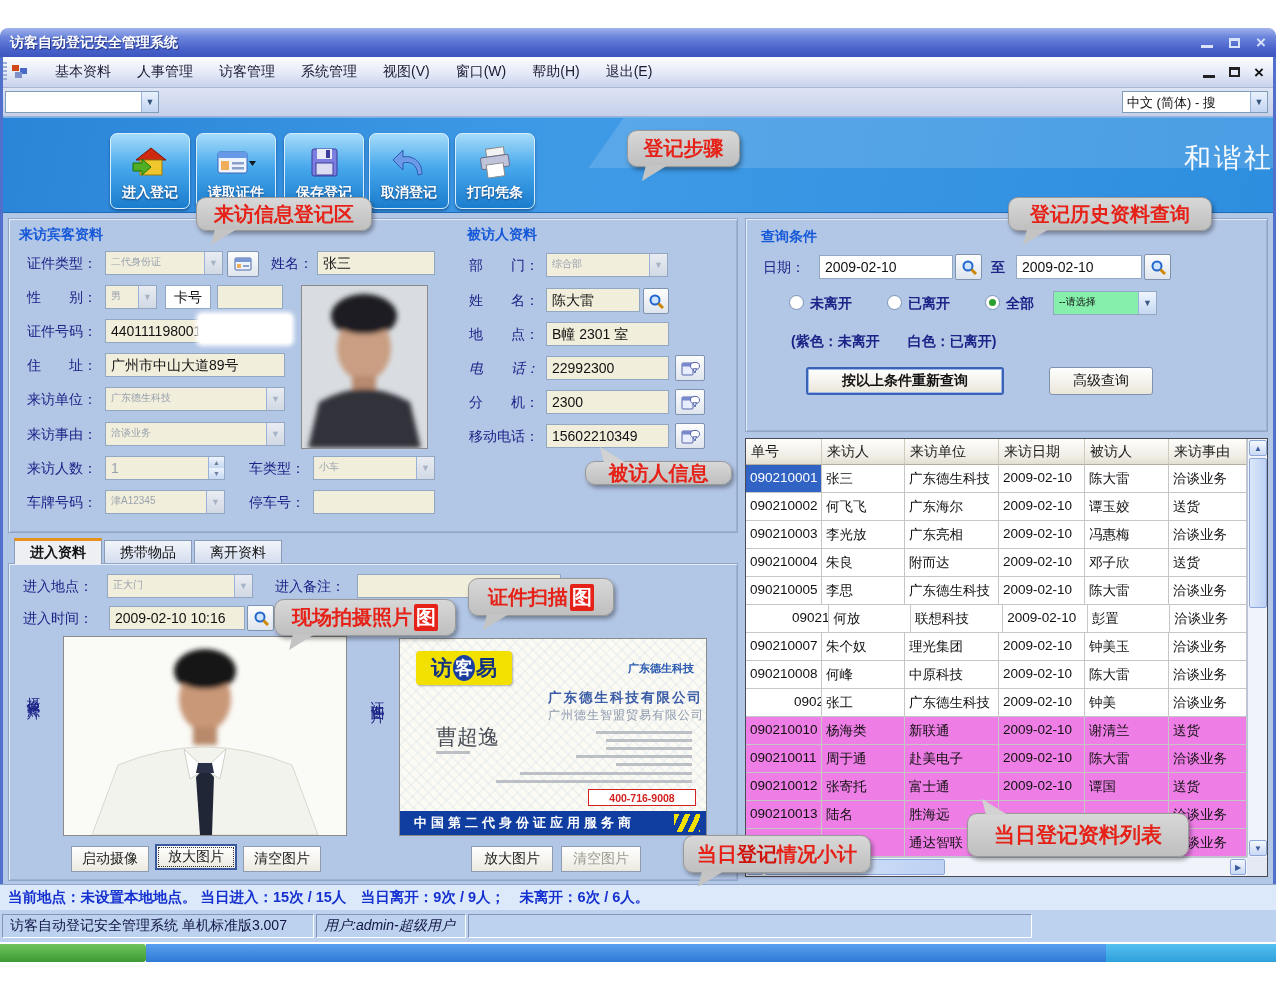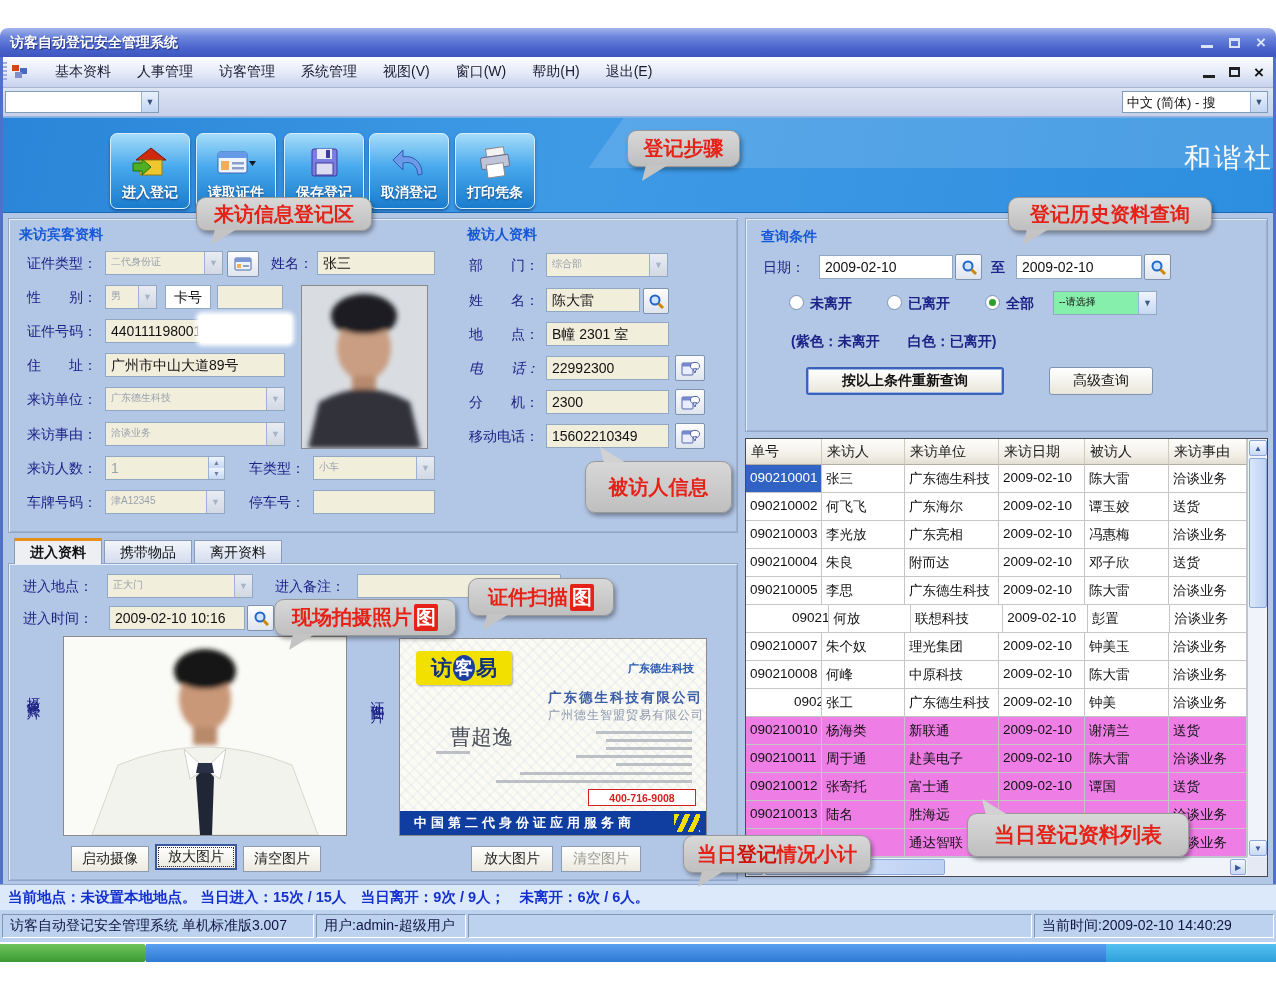--- a/index.html
+++ b/index.html
@@ -124,21 +124,21 @@
   .photoframe{position:absolute;background:#fff;border:1px solid #8a8a8a;box-shadow:1px 1px 0 #666 inset;}
   .idcard{position:absolute;background:#fbfaf3;border:1px solid #8a8a8a;overflow:hidden;
     background-image:repeating-linear-gradient(45deg,rgba(110,150,210,.07) 0 2px,transparent 2px 7px),
       repeating-linear-gradient(-45deg,rgba(110,150,210,.06) 0 2px,transparent 2px 9px);}
   .card-logo{position:absolute;left:16px;top:12px;width:96px;height:34px;background:#f2e000;border-radius:4px;
     display:flex;align-items:center;justify-content:center;font-size:21px;font-weight:bold;color:#103080;box-shadow:1px 1px 2px rgba(0,0,0,.3);}
   .card-logo .mid{background:#1b3f9e;color:#fff;border-radius:50%;padding:1px 2px;margin:0 1px;font-size:18px;}
   .card-member{position:absolute;right:12px;top:22px;font-size:11px;font-weight:bold;color:#2858b0;}
   .card-co1{position:absolute;left:148px;top:50px;font-size:13.5px;font-weight:bold;color:#3b5ca6;letter-spacing:2px;white-space:nowrap;}
   .card-co2{position:absolute;left:148px;top:68px;font-size:12px;color:#8d99ad;letter-spacing:1px;white-space:nowrap;}
-  .card-name{position:absolute;left:50px;top:84px;font-size:21px;color:#4a4f58;font-family:"Liberation Serif","DejaVu Serif",serif;}
+  .card-name{position:absolute;left:36px;top:84px;font-size:21px;color:#4a4f58;font-family:"Liberation Serif","DejaVu Serif",serif;}
   .cline{position:absolute;height:3px;background:#a8aeb6;opacity:.75;}
   .card-phone{position:absolute;left:188px;top:150px;width:108px;height:17px;border:1px solid #d42020;
     color:#d42020;font-size:10.5px;font-weight:bold;display:flex;align-items:center;justify-content:center;background:#fff;}
   .card-banner{position:absolute;left:0;bottom:0;width:100%;height:24px;background:#0f3da0;color:#fff;
     font-size:13px;font-weight:bold;letter-spacing:4px;display:flex;align-items:center;padding-left:14px;white-space:nowrap;}
   .card-banner::after{content:"";position:absolute;right:6px;top:3px;width:26px;height:18px;
     background:repeating-linear-gradient(115deg,#f2e000 0 5px,#0f3da0 5px 10px);}
 
   
   .statsbar{left:0;top:884px;width:1276px;height:26px;background:#dcE9fb;border-top:1px solid #93a7c8;
@@ -636,21 +636,21 @@
 
   <div class="callout tail-dl" style="left:627px;top:130px;width:113px;height:37px;">
     <span>登记步骤</span>
   </div>
   <div class="callout tail-dl" style="left:196px;top:197px;width:176px;height:34px;">
     <span>来访信息登记区</span>
   </div>
   <div class="callout tail-dl" style="left:1008px;top:197px;width:204px;height:34px;">
     <span>登记历史资料查询</span>
   </div>
-  <div class="callout tail-ul" style="left:585px;top:461px;width:147px;height:52px;">
+  <div class="callout tail-ul" style="left:585px;top:461px;width:147px;height:24px;">
     <span>被访人信息</span>
   </div>
   <div class="callout tail-dl" style="left:274px;top:599px;width:182px;height:37px;">
     <span>现场拍摄照片</span>
       <span class="mark">图</span>
   </div>
   <div class="callout tail-dl" style="left:468px;top:578px;width:146px;height:38px;">
     <span>证件扫描</span>
       <span class="mark">图</span>
   </div>
@@ -661,21 +661,20 @@
   </div>
   <div class="callout tail-ul" style="left:967px;top:813px;width:222px;height:44px;font-size:21px;">
     <span>当日登记资料列表</span>
   </div>
 
   <div class="abs statsbar">
     <span>当前地点：未设置本地地点。 当日进入：15次 / 15人　当日离开：9次 / 9人；　未离开：6次 / 6人。</span>
   </div>
   <div class="abs statusbar">
     <div class="scell" style="width:312px;">访客自动登记安全管理系统 单机标准版3.007</div>
-    <div class="scell" style="width:150px;">用户:admin-超级用户</div>
+    <div class="scell" style="width:150px;font-style:italic;">用户:admin-超级用户</div>
     <div class="scell" style="width:564px;"></div>
-    <div class="scell" style="width:240px;">当前时间:2009-02-10 14:40:29</div>
   </div>
   <div class="abs taskbar-green"></div>
   <div class="abs taskbar-blue"></div>
   <div class="abs taskbar-cyan"></div>
 
 </div>
 
 </body></html>

